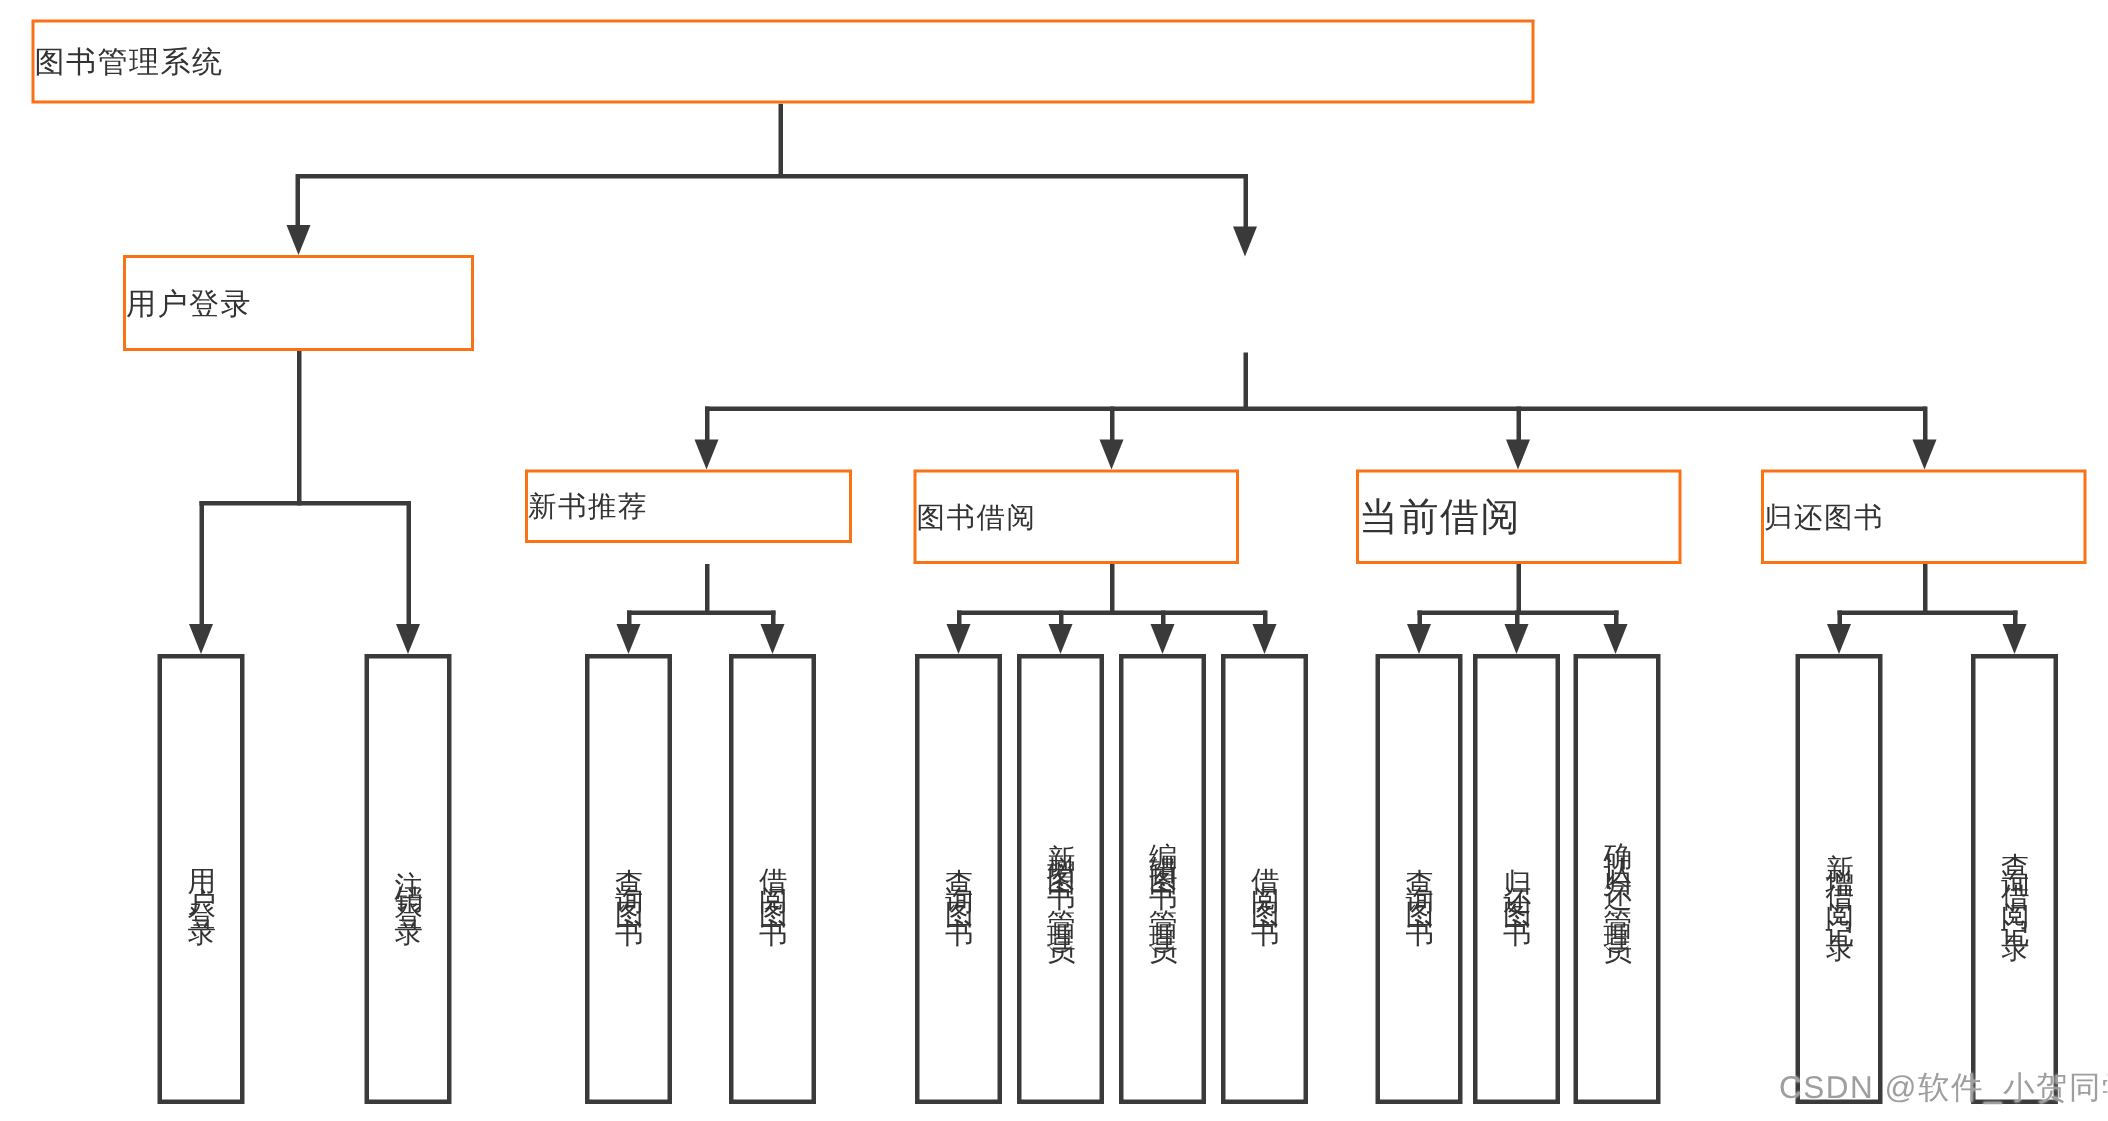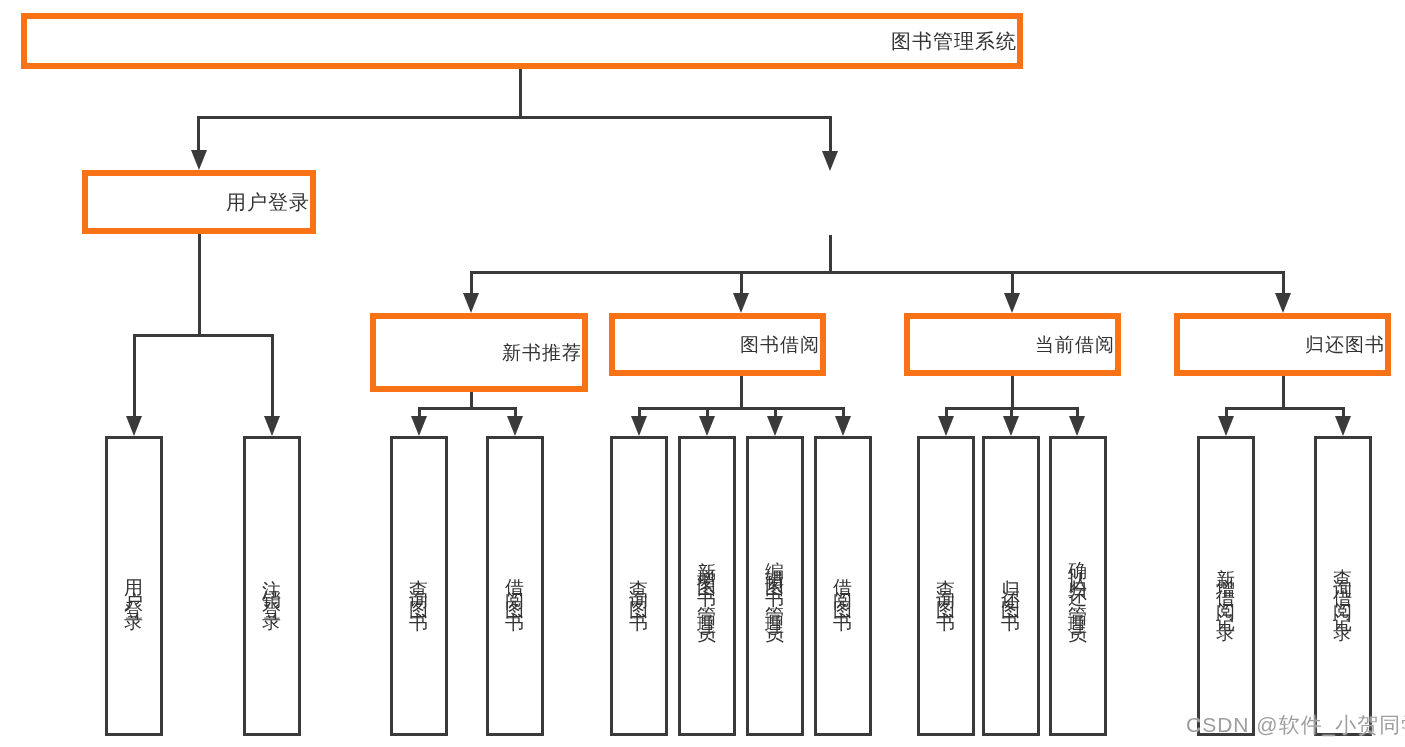--- a/index.html
+++ b/index.html
@@ -9,24 +9,24 @@
     width: 1405px;
     height: 747px;
     background: #ffffff;
     overflow: hidden;
     font-family: "Liberation Sans", "DejaVu Sans", sans-serif;
     color: #333333;
   }
   .box {
     position: absolute;
     background: #ffffff;
-    border: 6px solid #f97316;
+    border: 2px solid #f97316;
     display: flex;
     align-items: center;
-    justify-content: flex-end;
+    justify-content: flex-start;
     z-index: 2;
   }
   .box .hlabel {
     font-size: 20px;
     letter-spacing: 1px;
     color: #333333;
     white-space: nowrap;
   }
   .leaf {
     position: absolute;
@@ -79,30 +79,30 @@
 
   <div class="box" style="left:21px; top:13px; width:1002px; height:56px;">
     <span class="hlabel">图书管理系统</span>
   </div>
 
   <div class="box" style="left:82px; top:170px; width:234px; height:64px;">
     <span class="hlabel">用户登录</span>
   </div>
 
 
-  <div class="box" style="left:370px; top:313px; width:218px; height:79px;">
+  <div class="box" style="left:350px; top:313px; width:218px; height:49px;">
     <span class="hlabel" style="font-size:19px;">新书推荐</span>
   </div>
 
   <div class="box" style="left:609px; top:313px; width:217px; height:63px;">
     <span class="hlabel" style="font-size:19px;">图书借阅</span>
   </div>
 
   <div class="box" style="left:904px; top:313px; width:217px; height:63px;">
-    <span class="hlabel" style="font-size:19px;margin-left:25px;">当前借阅</span>
+    <span class="hlabel" style="font-size:26px;">当前借阅</span>
   </div>
 
   <div class="box" style="left:1174px; top:313px; width:217px; height:63px;">
     <span class="hlabel" style="font-size:19px;">归还图书</span>
   </div>
 
   <div class="leaf" style="left:105px;">
     <span class="vlabel">用户登录</span>
   </div>
   <div class="leaf" style="left:243px;">

